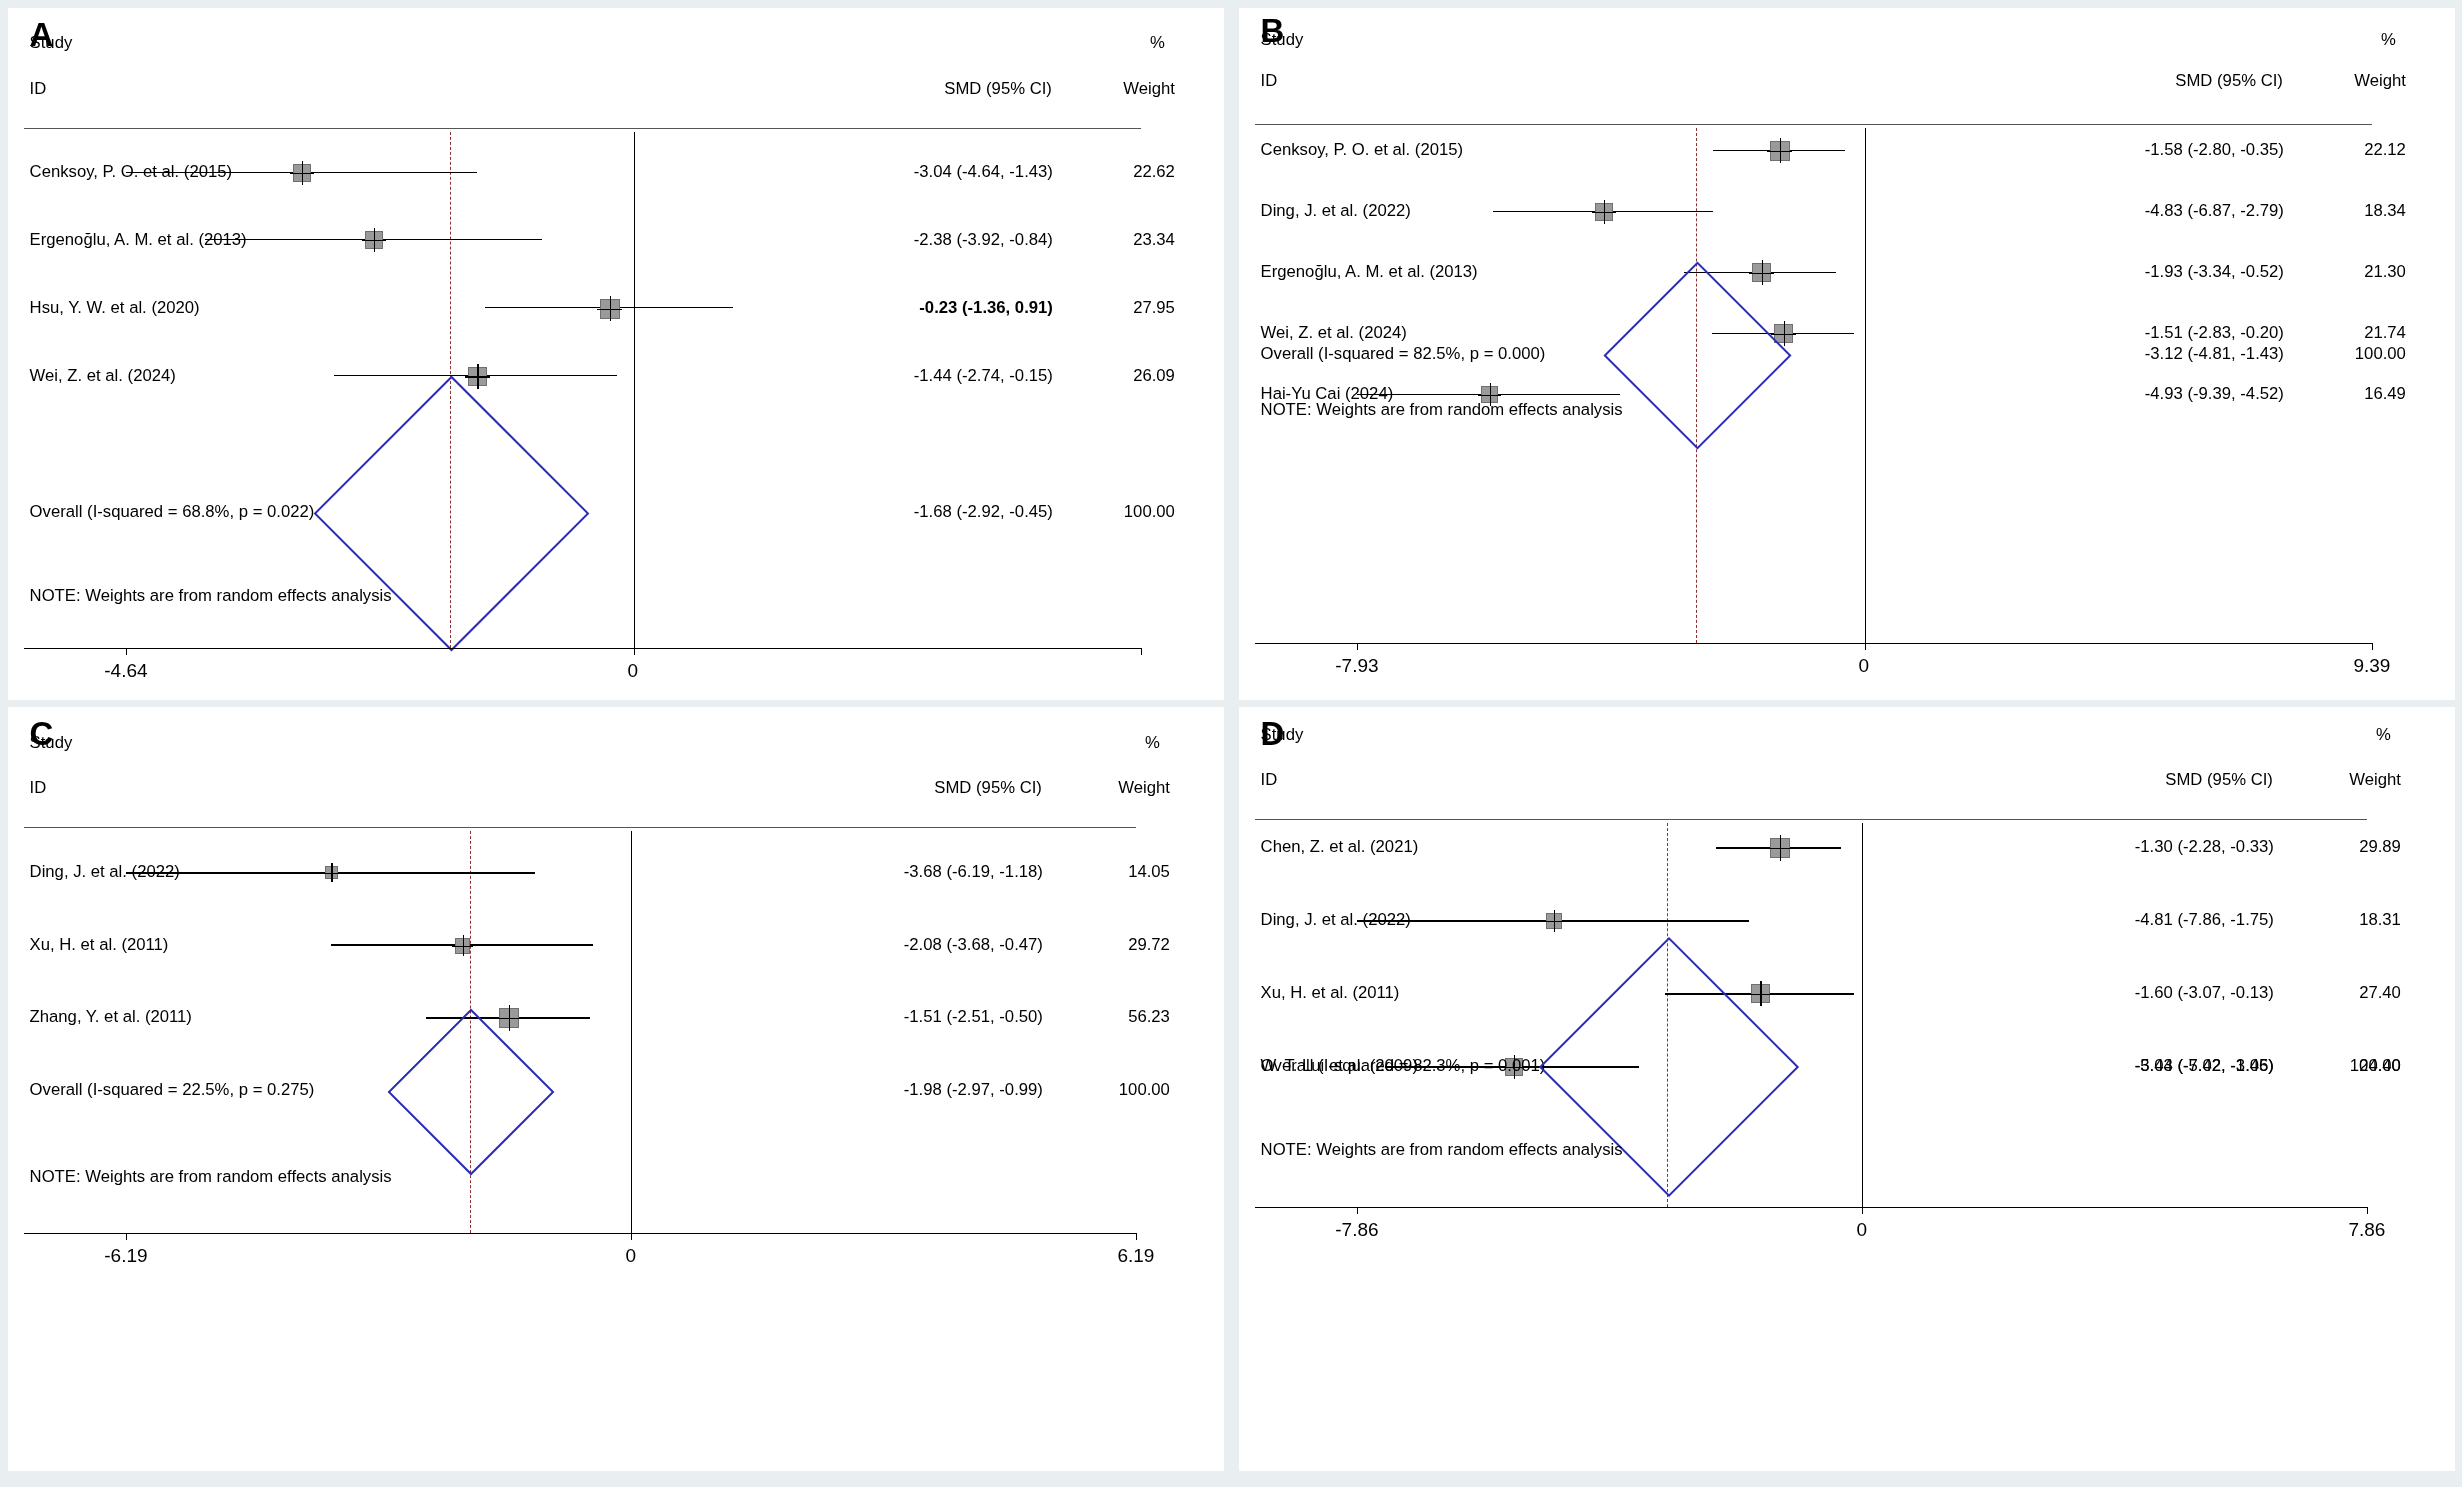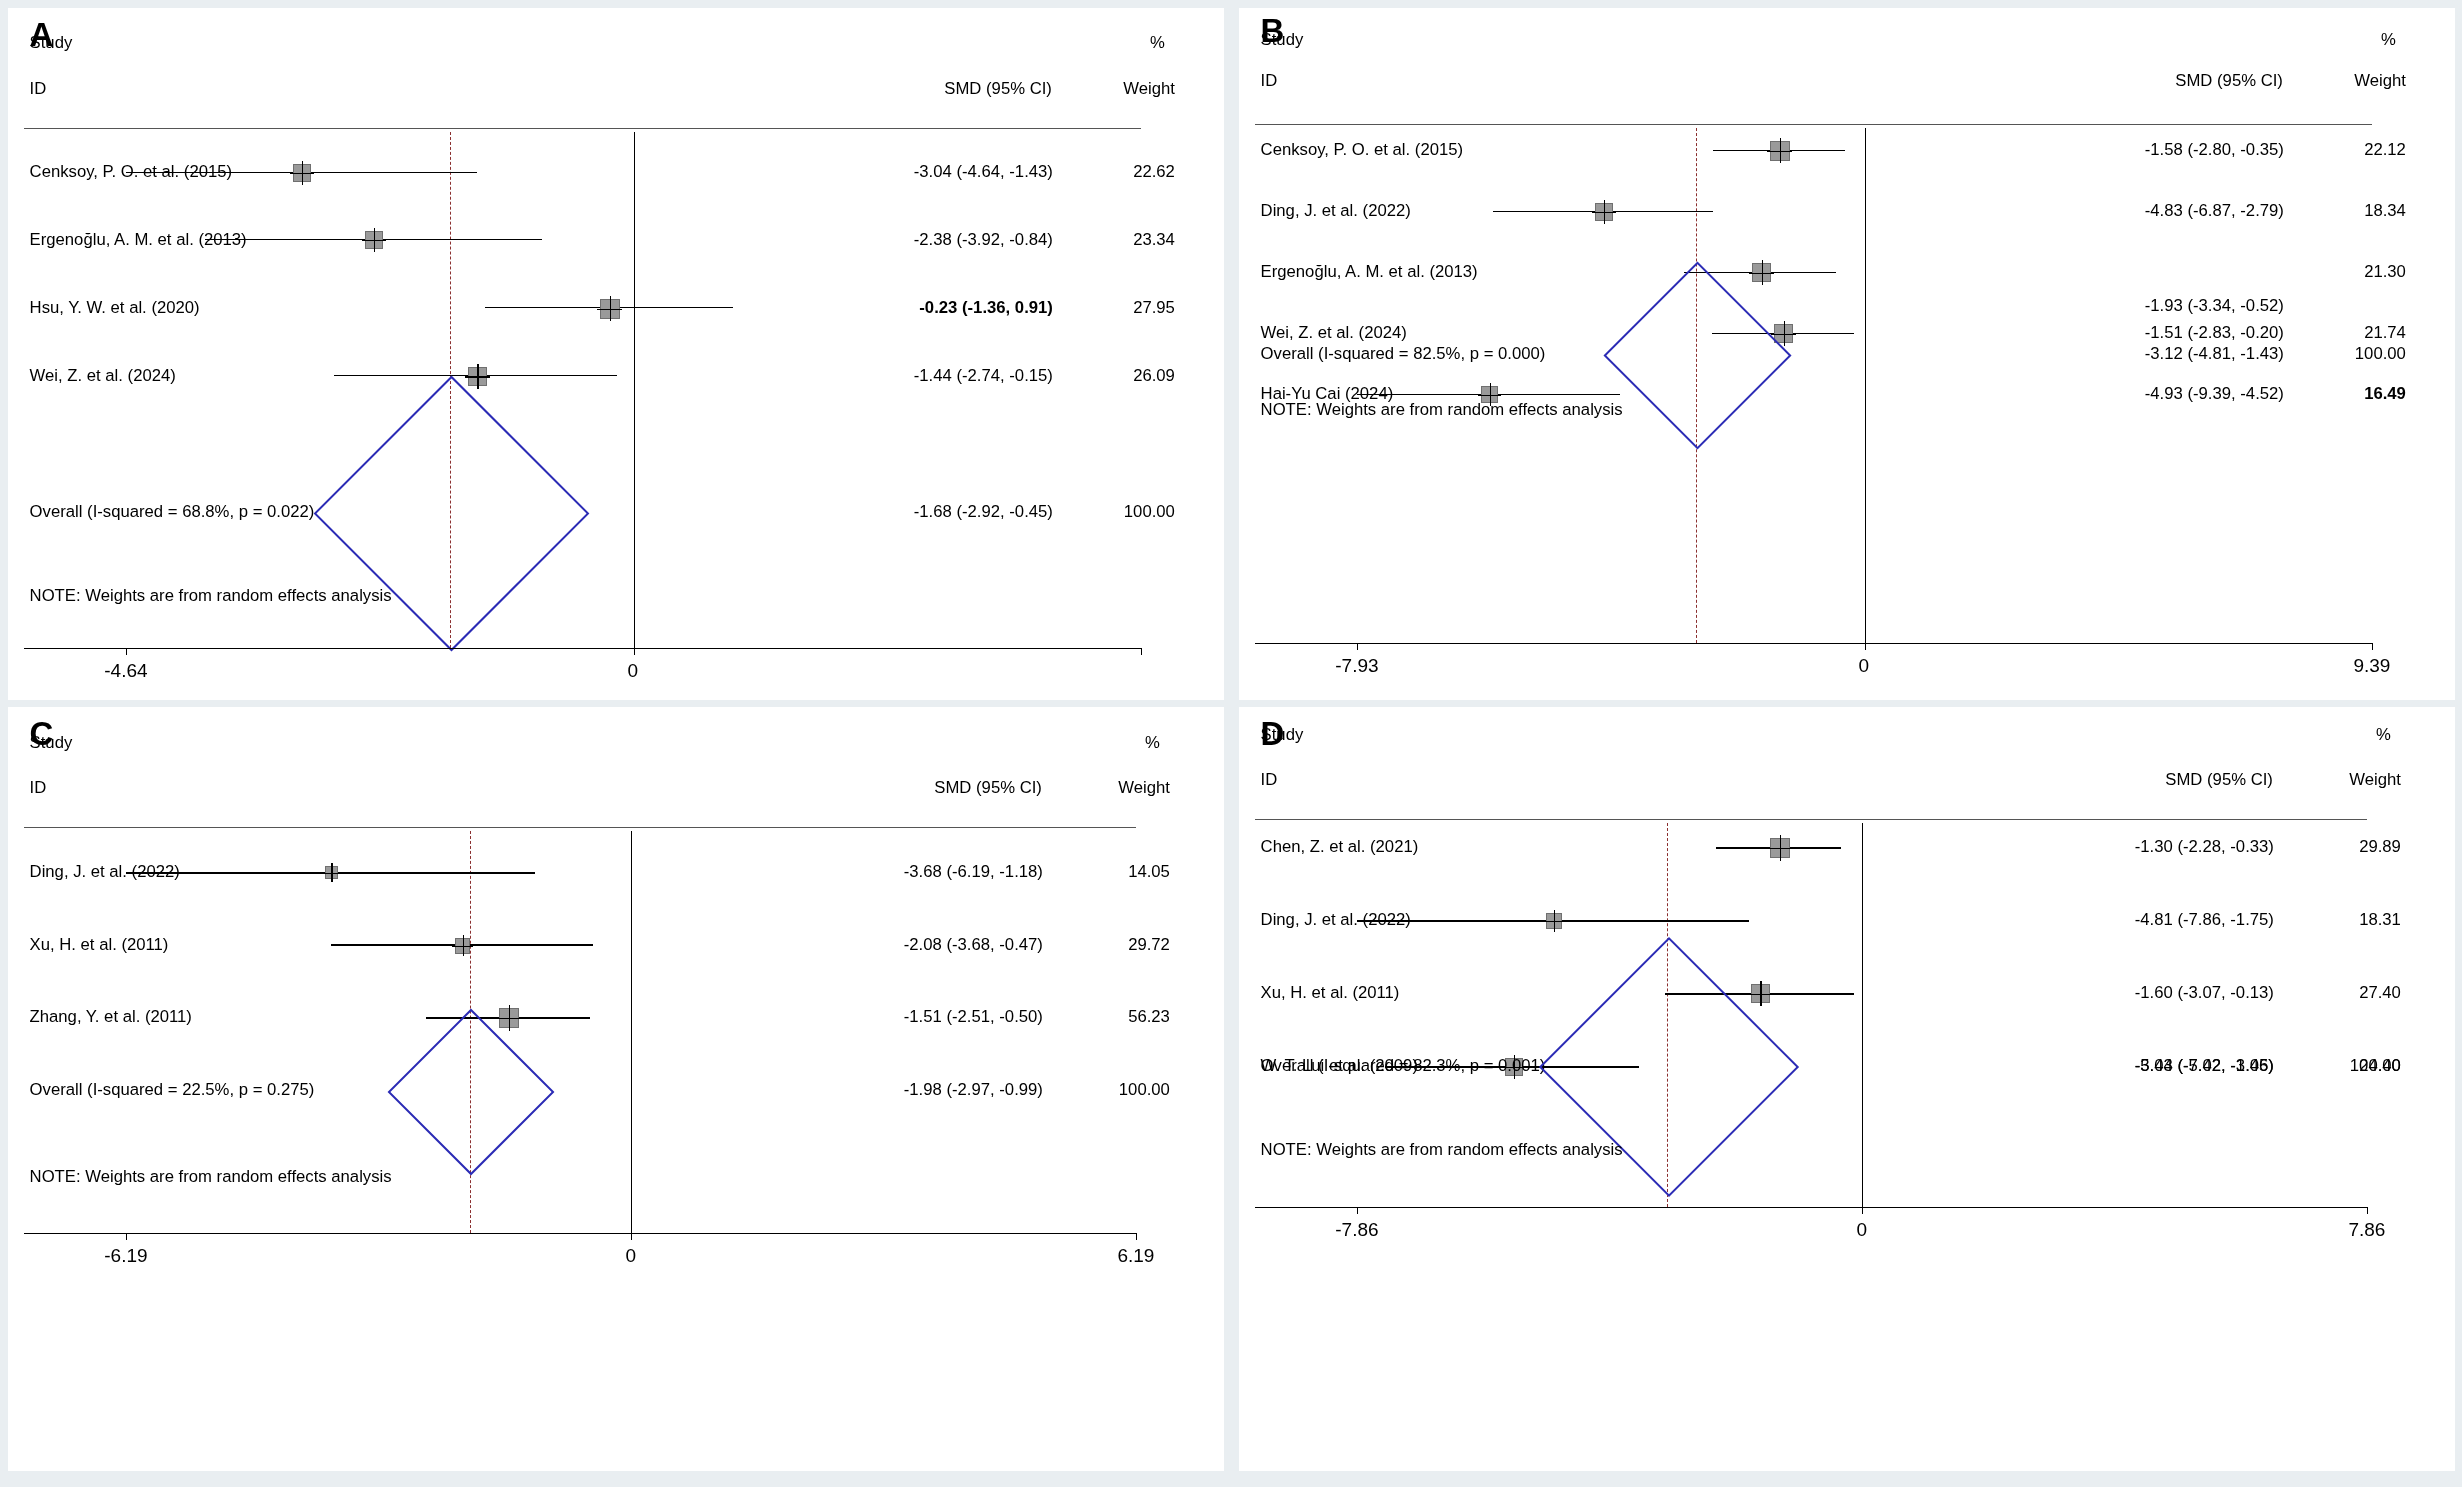--- a/index.html
+++ b/index.html
@@ -210,38 +210,38 @@
         </div>
         <div class="row-label" style="left: 21.7px; top: 193px;">Ding, J. et al. (2022)</div>
         <div class="row-est" style="left: 818px; top: 193px; width: 227px;">-4.83 (-6.87, -2.79)</div>
         <div class="row-wt" style="left: 1098px; top: 193px; width: 69px;">18.34</div>
         <div class="ci" style="left: 254px; top: 203px; width: 220px;"></div>
         <div class="marker" style="left: 356px; top: 195px; width: 16px; height: 16px;">
           <div class="cross-h"></div>
           <div class="cross-v"></div>
         </div>
         <div class="row-label" style="left: 21.7px; top: 254px;">Ergenoğlu, A. M. et al. (2013)</div>
-        <div class="row-est" style="left: 818px; top: 254px; width: 227px; margin-top: 34px;">-1.93 (-3.34, -0.52)</div>
+        <div class="row-est" style="left: 818px; top: 254px; width: 227px;">-1.93 (-3.34, -0.52)</div>
         <div class="row-wt" style="left: 1098px; top: 254px; width: 69px;">21.30</div>
         <div class="ci" style="left: 445px; top: 264px; width: 152px;"></div>
         <div class="marker" style="left: 513px; top: 255px; width: 17.4px; height: 17.4px;">
           <div class="cross-h"></div>
           <div class="cross-v"></div>
         </div>
         <div class="row-label" style="left: 21.7px; top: 315px;">Wei, Z. et al. (2024)</div>
         <div class="row-est" style="left: 818px; top: 315px; width: 227px;">-1.51 (-2.83, -0.20)</div>
         <div class="row-wt" style="left: 1098px; top: 315px; width: 69px;">21.74</div>
         <div class="ci" style="left: 473px; top: 325px; width: 142px;"></div>
         <div class="marker" style="left: 535px; top: 316px; width: 17.6px; height: 17.6px;">
           <div class="cross-h"></div>
           <div class="cross-v"></div>
         </div>
         <div class="row-label" style="left: 21.7px; top: 376px;">Hai-Yu Cai (2024)</div>
         <div class="row-est" style="left: 818px; top: 376px; width: 227px;">-4.93 (-9.39, -4.52)</div>
-        <div class="row-wt" style="left: 1098px; top: 376px; width: 69px; font-weight: bold;">16.49</div>
+        <div class="row-wt" style="left: 1098px; top: 376px; width: 69px;">16.49</div>
         <div class="ci" style="left: 118px; top: 386px; width: 263px;"></div>
         <div class="marker" style="left: 242px; top: 378px; width: 15.5px; height: 15.5px;">
           <div class="cross-h"></div>
           <div class="cross-v"></div>
         </div>
         <div class="row-label" style="left: 21.7px; top: 336px;">Overall  (I-squared = 82.5%, p = 0.000)</div>
         <div class="row-est" style="left: 818px; top: 336px; width: 227px;">-3.12 (-4.81, -1.43)</div>
         <div class="row-wt" style="left: 1098px; top: 336px; width: 69px;">100.00</div>
         <div class="diamond" style="left: 392px; top: 281px; width: 129px; height: 129px;"></div>
         <div class="note" style="left: 21.7px; top: 392px;">NOTE: Weights are from random effects analysis</div>

